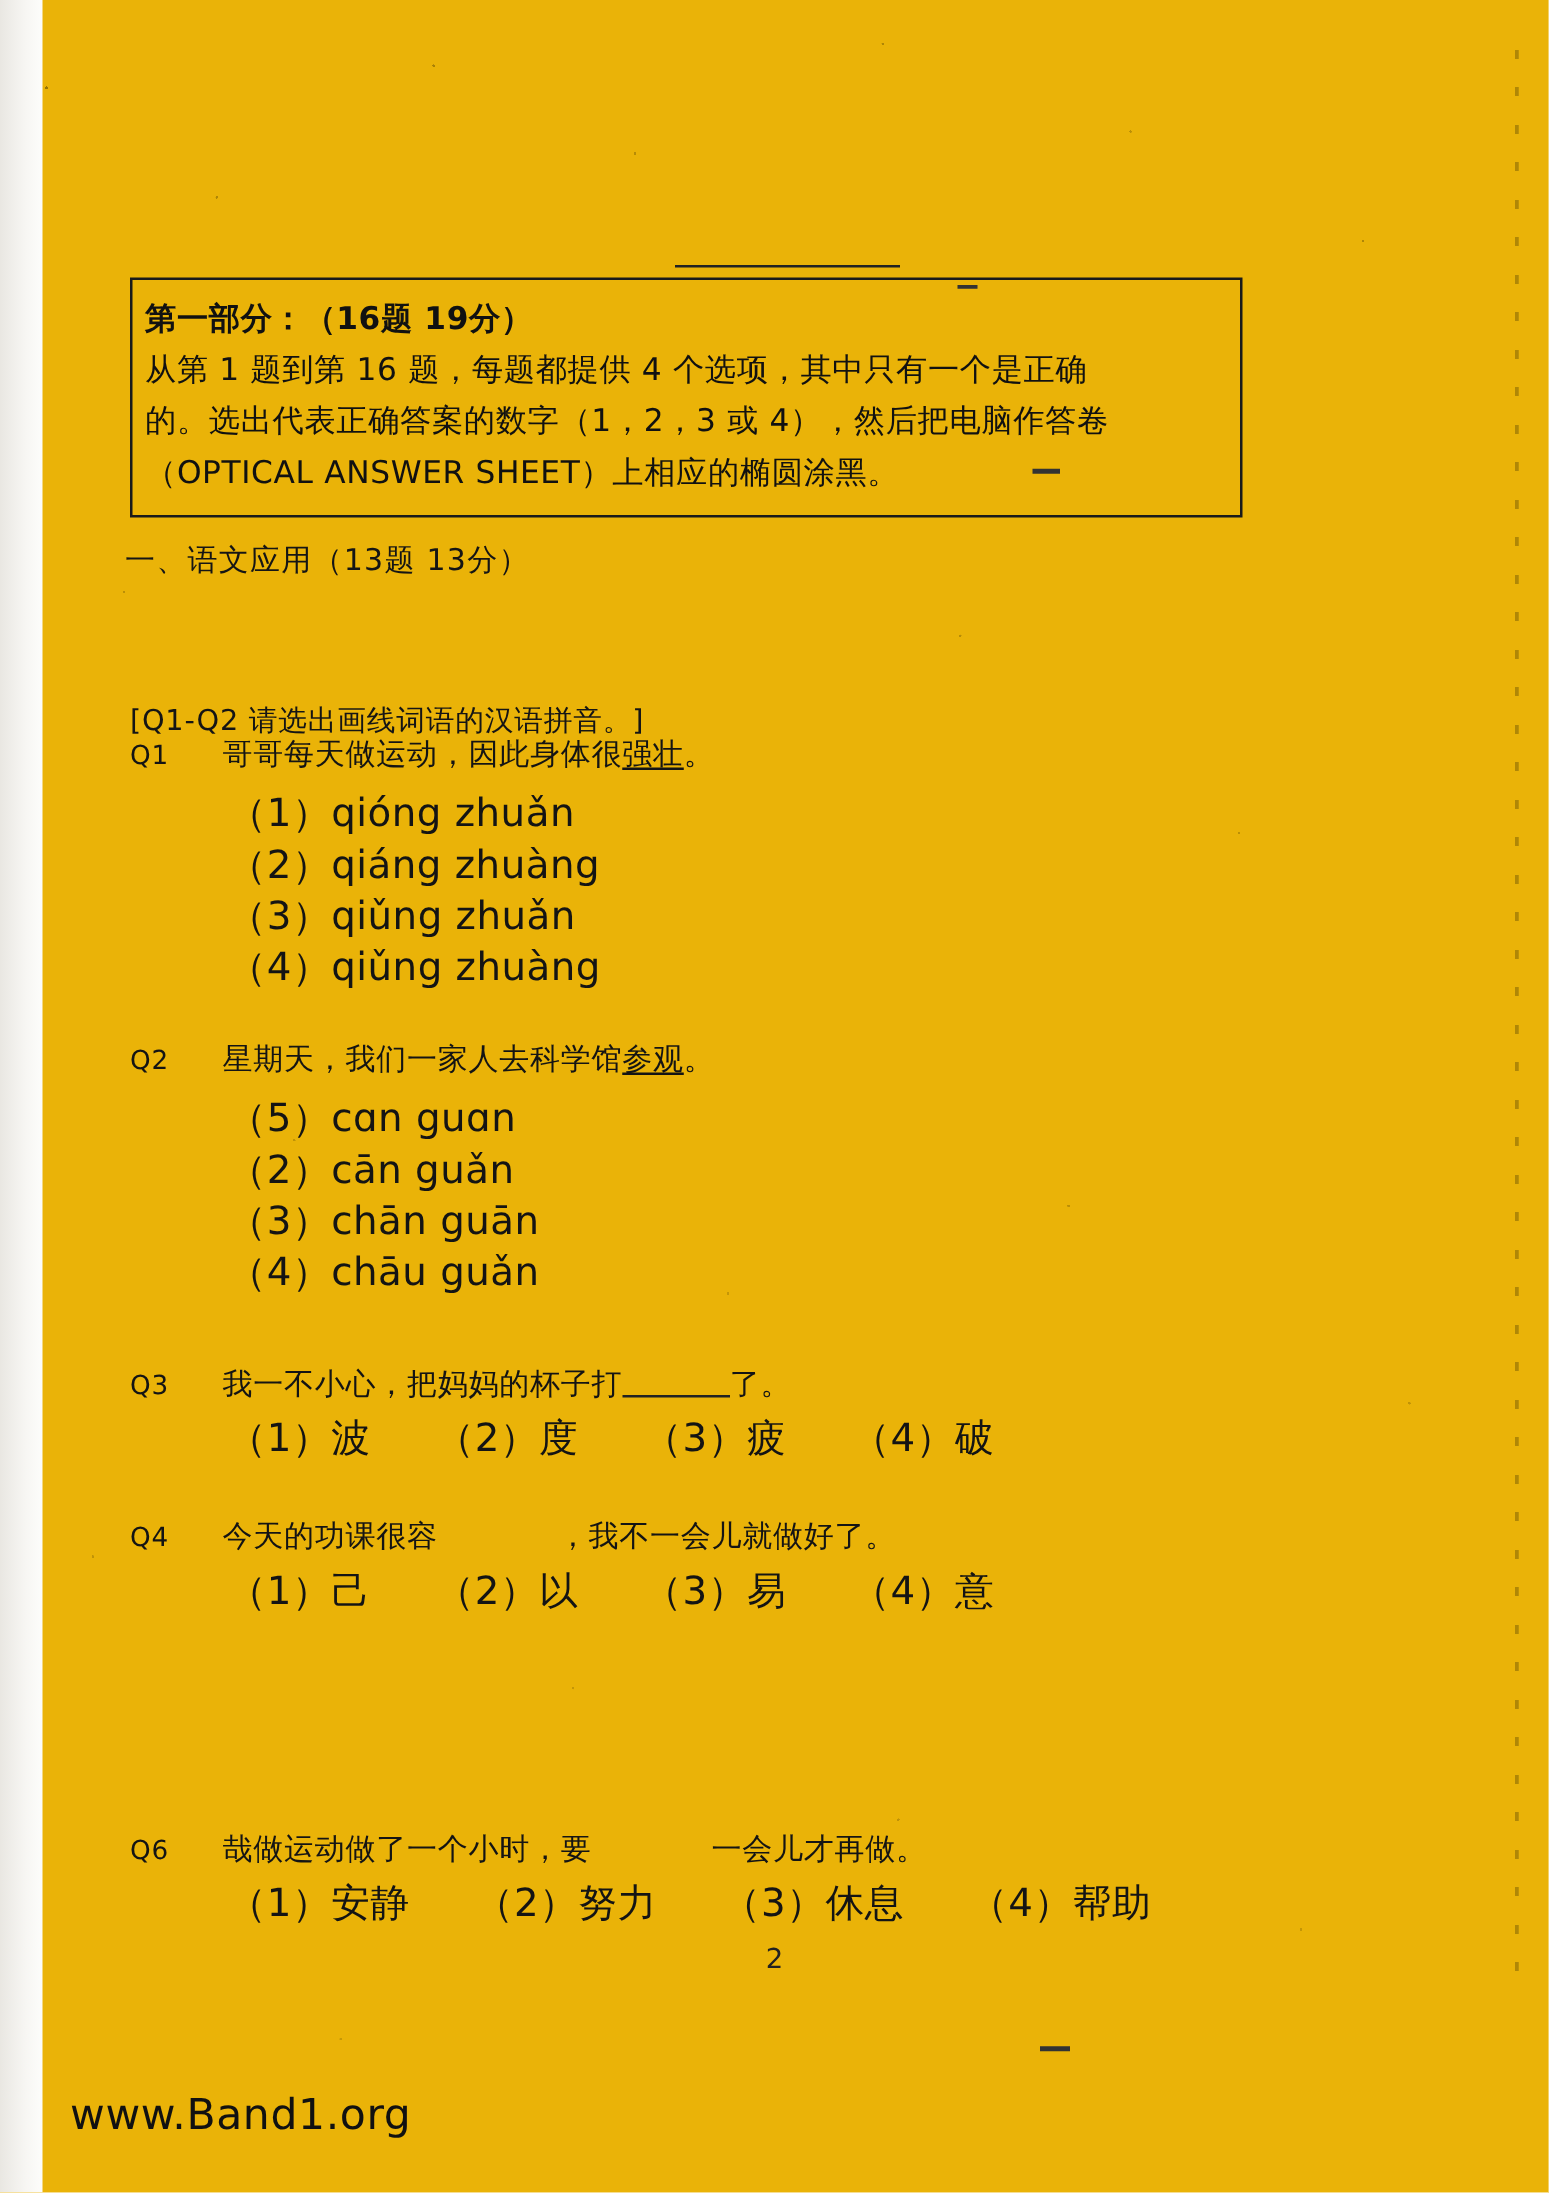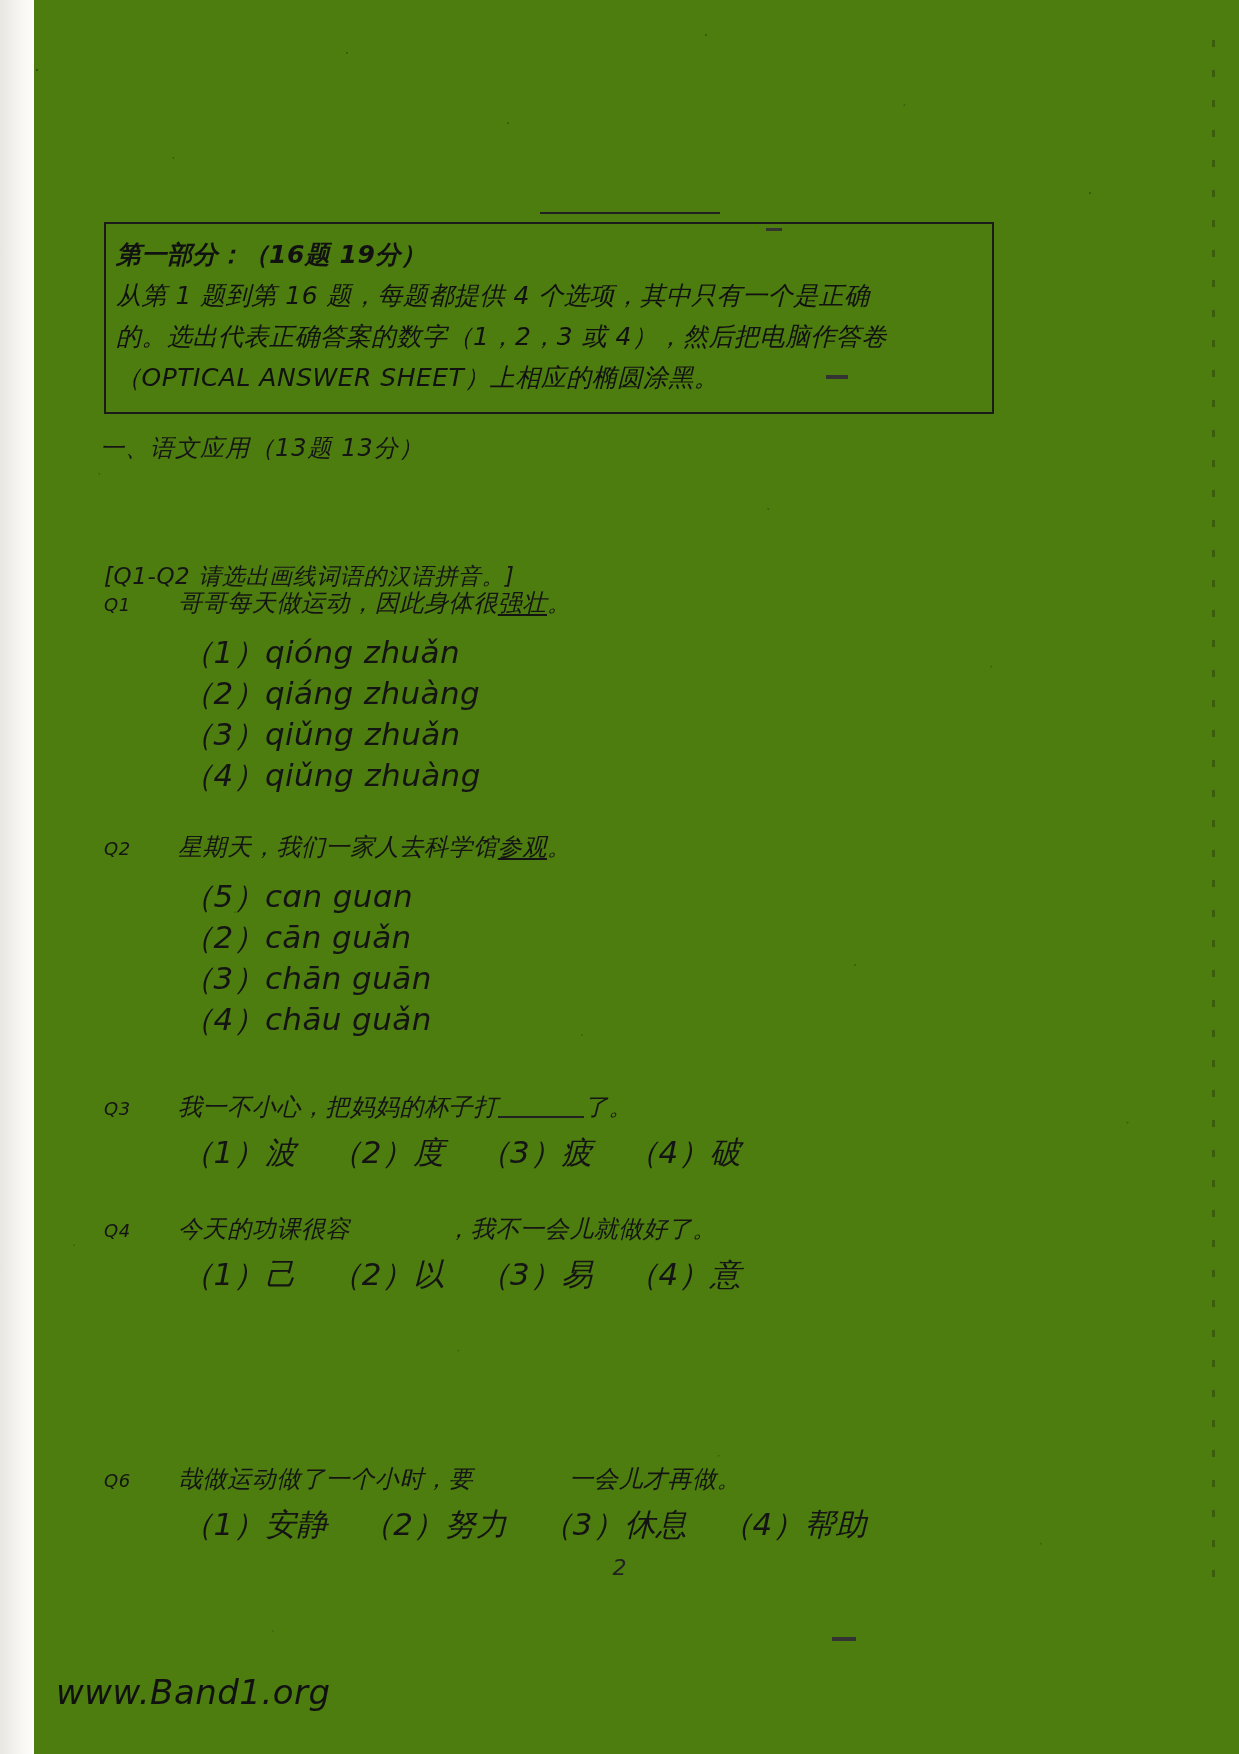--- a/index.html
+++ b/index.html
@@ -4,25 +4,24 @@
 <style>
   html, body {
     margin: 0;
     padding: 0;
     background: #ffffff;
   }
   .page {
     position: relative;
     width: 1239px;
     height: 1754px;
-    background: #4d7c0f;
+    background: #eab308;
     overflow: hidden;
     font-family: "DejaVu Sans", sans-serif;
     color: #1a1a1a;
-    font-style: italic;
   }
   
   .noise {
     position: absolute;
     inset: 0;
     pointer-events: none;
     background:
       radial-gradient(circle at 3% 4%, rgba(0,0,0,.35) 0 1.1px, transparent 1.2px),
       radial-gradient(circle at 14% 9%, rgba(0,0,0,.25) 0 1px, transparent 1.1px),
       radial-gradient(circle at 28% 3%, rgba(0,0,0,.28) 0 1px, transparent 1.1px),
@@ -135,40 +134,40 @@
     align-items: baseline;
     font-size: 24px;
     letter-spacing: .6px;
     line-height: 34px;
     color: #141414;
   }
   .q-label {
     width: 74px;
     flex: 0 0 74px;
     font-family: "DejaVu Sans", sans-serif;
-    font-size: 18px;
+    font-size: 21px;
   }
   .q-text u { text-decoration: underline; text-underline-offset: 3px; }
   .opts-stack {
     margin: 10px 0 0 78px;
   }
   .opt {
     font-size: 31px;
     line-height: 41px;
     letter-spacing: .4px;
     color: #141414;
     font-family: "DejaVu Sans", sans-serif;
   }
   .opts-inline {
     margin: 6px 0 0 78px;
     font-size: 24px;
     letter-spacing: .5px;
     color: #141414;
     display: flex;
-    gap: 34px;
+    gap: 52px;
   }
   .blank {
     display: inline-block;
     width: 86px;
     border-bottom: 2px solid #222;
     vertical-align: -3px;
   }
   .gap {
     display: inline-block;
     width: 96px;

